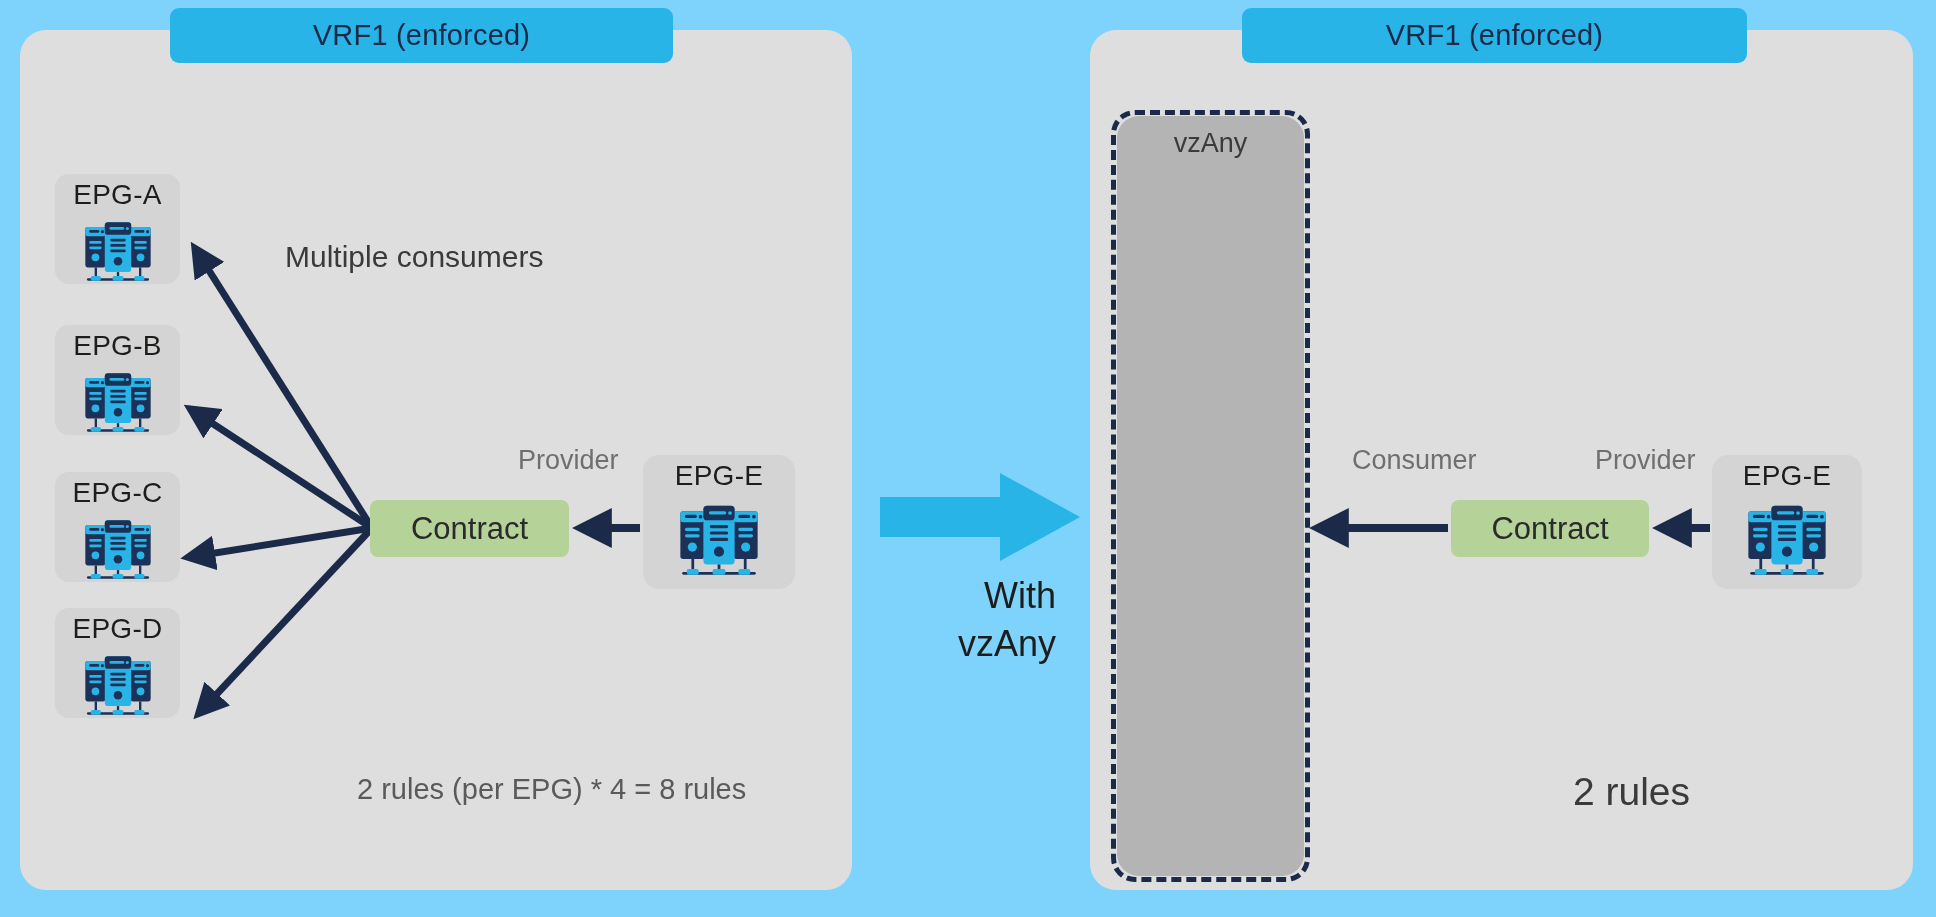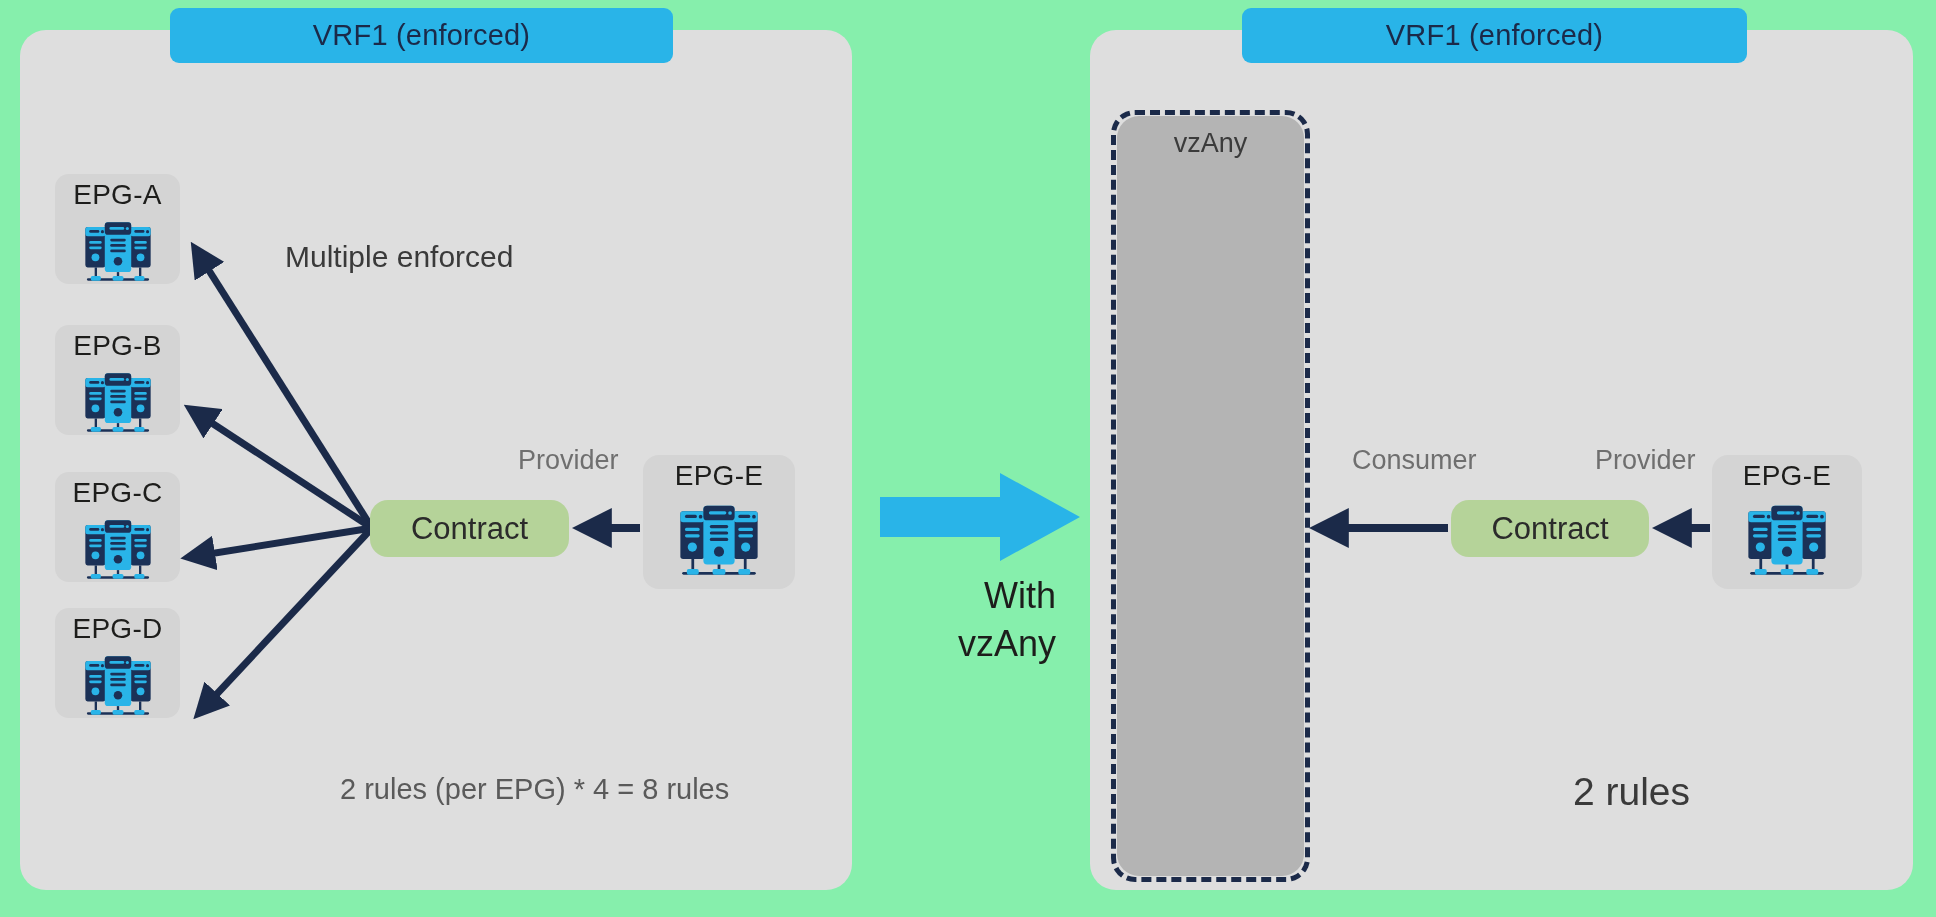--- a/index.html
+++ b/index.html
@@ -13,21 +13,21 @@
     width: 1936px;
     height: 917px;
     position: relative;
     overflow: hidden;
   }
 
   #stage {
     position: relative;
     width: 1936px;
     height: 917px;
-    background: #86efac;
+    background: #7dd3fc;
   }
 
   
   .vrf-panel {
     position: absolute;
     background: #dedede;
     border-radius: 26px;
   }
   #vrf-left  { left: 20px;   top: 30px;  width: 832px;  height: 860px; }
   #vrf-right { left: 1090px; top: 30px;  width: 823px;  height: 860px; }
@@ -115,39 +115,39 @@
     text-align: center;
     font-size: 27px;
     color: #3b3b3b;
     z-index: 4;
   }
 
   
   .contract {
     position: absolute;
     background: #b5d399;
-    border-radius: 18px;
+    border-radius: 8px;
     display: flex;
     align-items: center;
     justify-content: center;
     font-size: 31px;
     color: #2b2b2b;
     z-index: 4;
   }
   #contract-left  { left: 370px;  top: 500px; width: 199px; height: 57px; }
   #contract-right { left: 1451px; top: 500px; width: 198px; height: 57px; }
 
   
   .txt { position: absolute; color: #3a3a3a; }
   #lbl-multiple-consumers { left: 285px; top: 240px; font-size: 30px; color:#3a3a3a; }
   #lbl-provider-left  { left: 518px;  top: 445px; font-size: 27px; color: #6f6f6f; }
   #lbl-consumer-right { left: 1352px; top: 445px; font-size: 27px; color: #6f6f6f; }
   #lbl-provider-right { left: 1595px; top: 445px; font-size: 27px; color: #6f6f6f; }
   #lbl-rules-left {
-    left: 340px; top: 770px; font-size: 29px; color: #5a5a5a; line-height: 1.32;
+    left: 357px; top: 770px; font-size: 29px; color: #5a5a5a; line-height: 1.32;
   }
   #lbl-rules-right { left: 1573px; top: 770px; font-size: 39px; color: #3a3a3a; }
   #lbl-with-vzany {
     left: 936px; top: 572px; font-size: 36px; color: #1d1d1b;
     text-align: right; width: 120px; line-height: 1.32;
   }
 
   
   #arrows {
     position: absolute;
@@ -352,21 +352,21 @@
         <rect x="10" y="84" width="80" height="3" rx="1.5" fill="#1b3157"></rect>
         <rect x="15" y="81" width="13" height="6" rx="2" fill="#29b4e8"></rect>
         <rect x="43" y="81" width="14" height="6" rx="2" fill="#29b4e8"></rect>
         <rect x="71" y="81" width="13" height="6" rx="2" fill="#29b4e8"></rect>
       </svg>
     </span>
   </div>
 
   <div class="contract" id="contract-left">Contract</div>
 
-  <div class="txt" id="lbl-multiple-consumers">Multiple enforced</div>
+  <div class="txt" id="lbl-multiple-consumers">Multiple consumers</div>
 
   <div class="txt" id="lbl-provider-left">Provider</div>
 
   <div class="txt" id="lbl-rules-left">
     <div>2 rules (per EPG) * 4 = 8 rules</div>
   </div>
 
   <svg id="big-arrow-svg" viewBox="0 0 200 88">
     <path d="M0,24 L120,24 L120,0 L200,44 L120,88 L120,64 L0,64 Z" fill="#29b4e8"></path>
   </svg>

